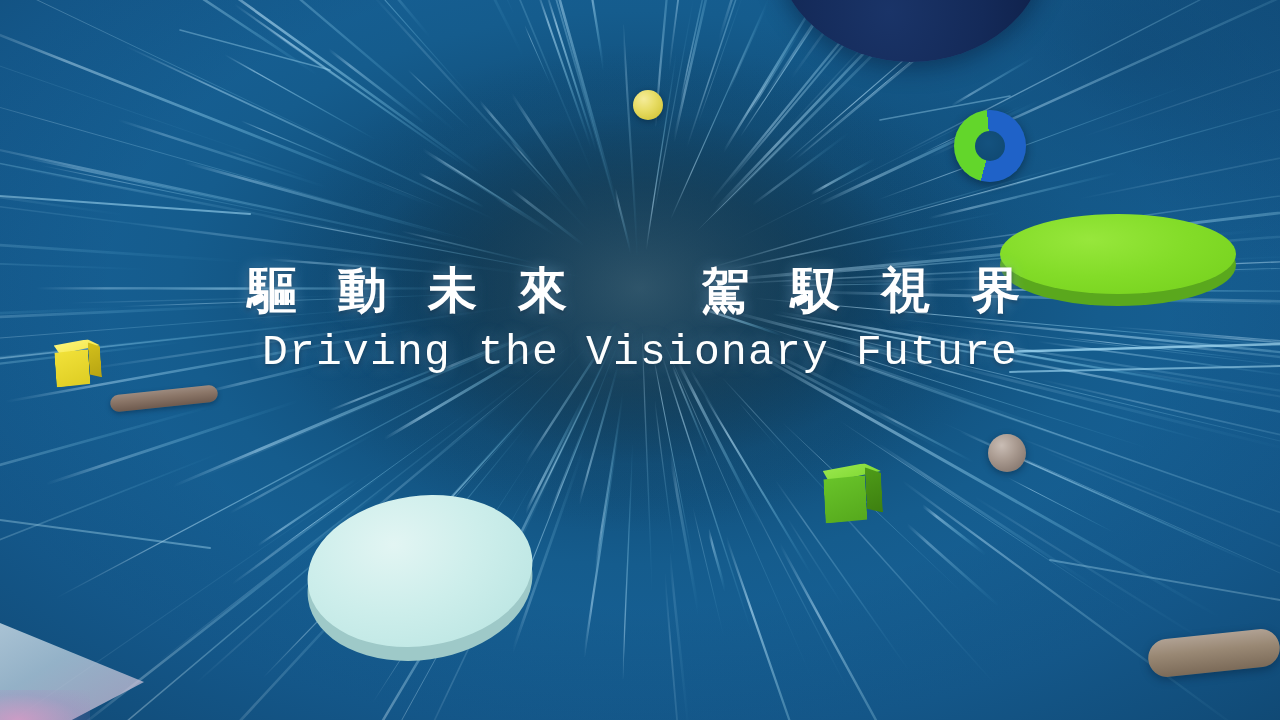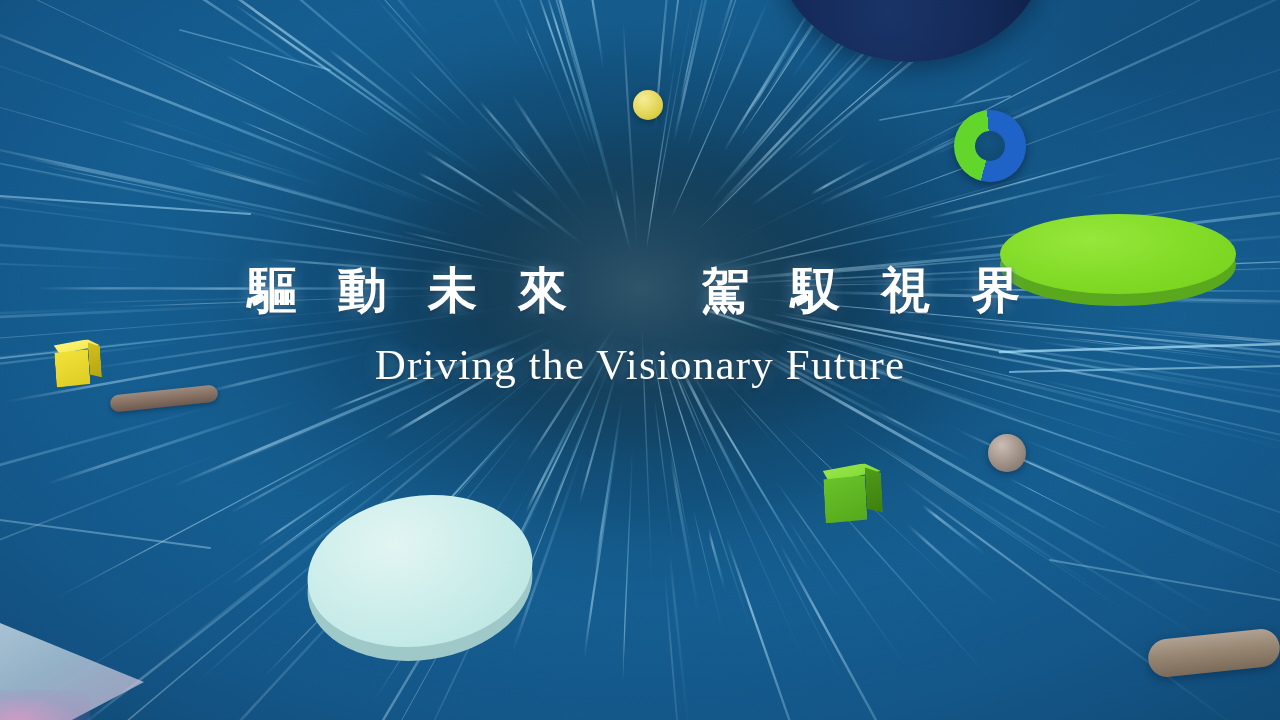--- a/index.html
+++ b/index.html
@@ -212,22 +212,22 @@
     font-family: "DejaVu Sans", "Liberation Sans", sans-serif;
     font-size: 49px;
     font-weight: bold;
     color: #ffffff;
     letter-spacing: 12px;
     line-height: 1.18;
     text-shadow: 0 0 14px rgba(150,205,240,0.45), 0 2px 5px rgba(0,20,40,0.55);
     white-space: pre;
   }
   #title-en {
-    margin-top: 20px;
-    font-family: Liberation Serif, serif;
+    margin-top: 8px;
+    font-family: Liberation Mono, monospace;
     font-size: 43px;
     font-weight: 300;
     color: #fdfefe;
     letter-spacing: 1.2px;
     text-shadow: 0 0 16px rgba(150,205,240,0.40), 0 2px 5px rgba(0,20,40,0.5);
   }
 </style>
 </head>
 <body>
 

